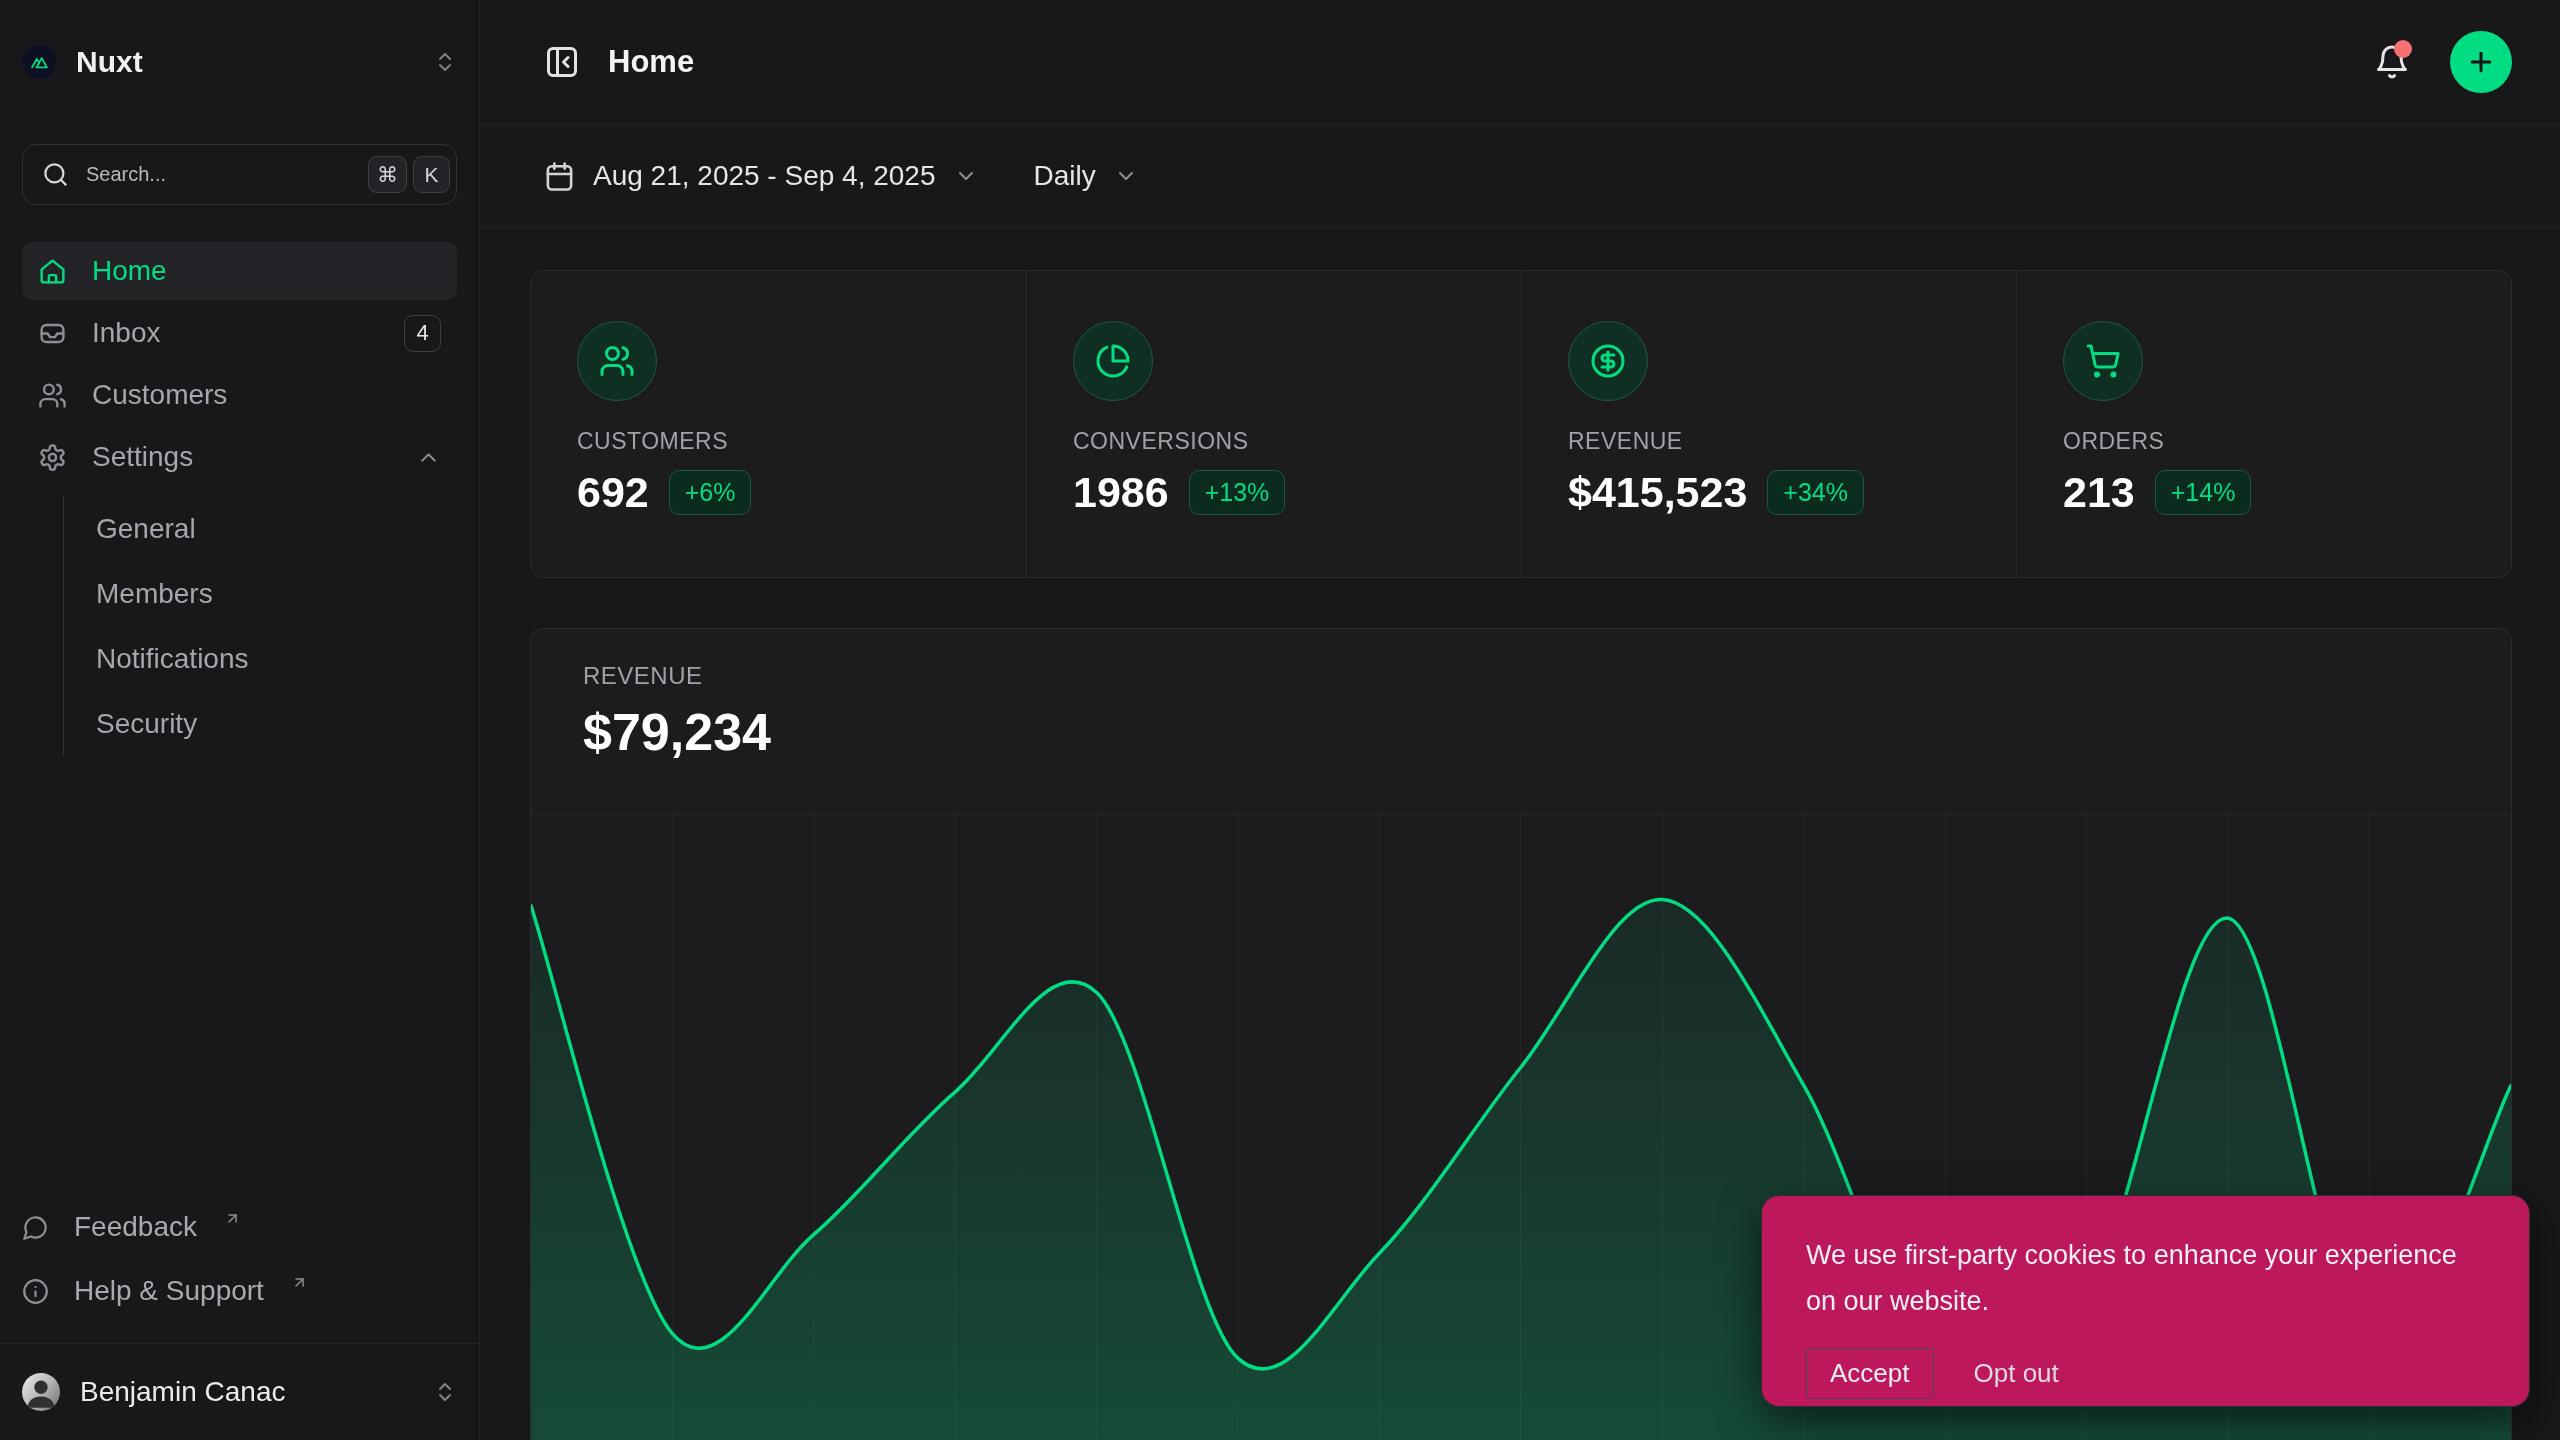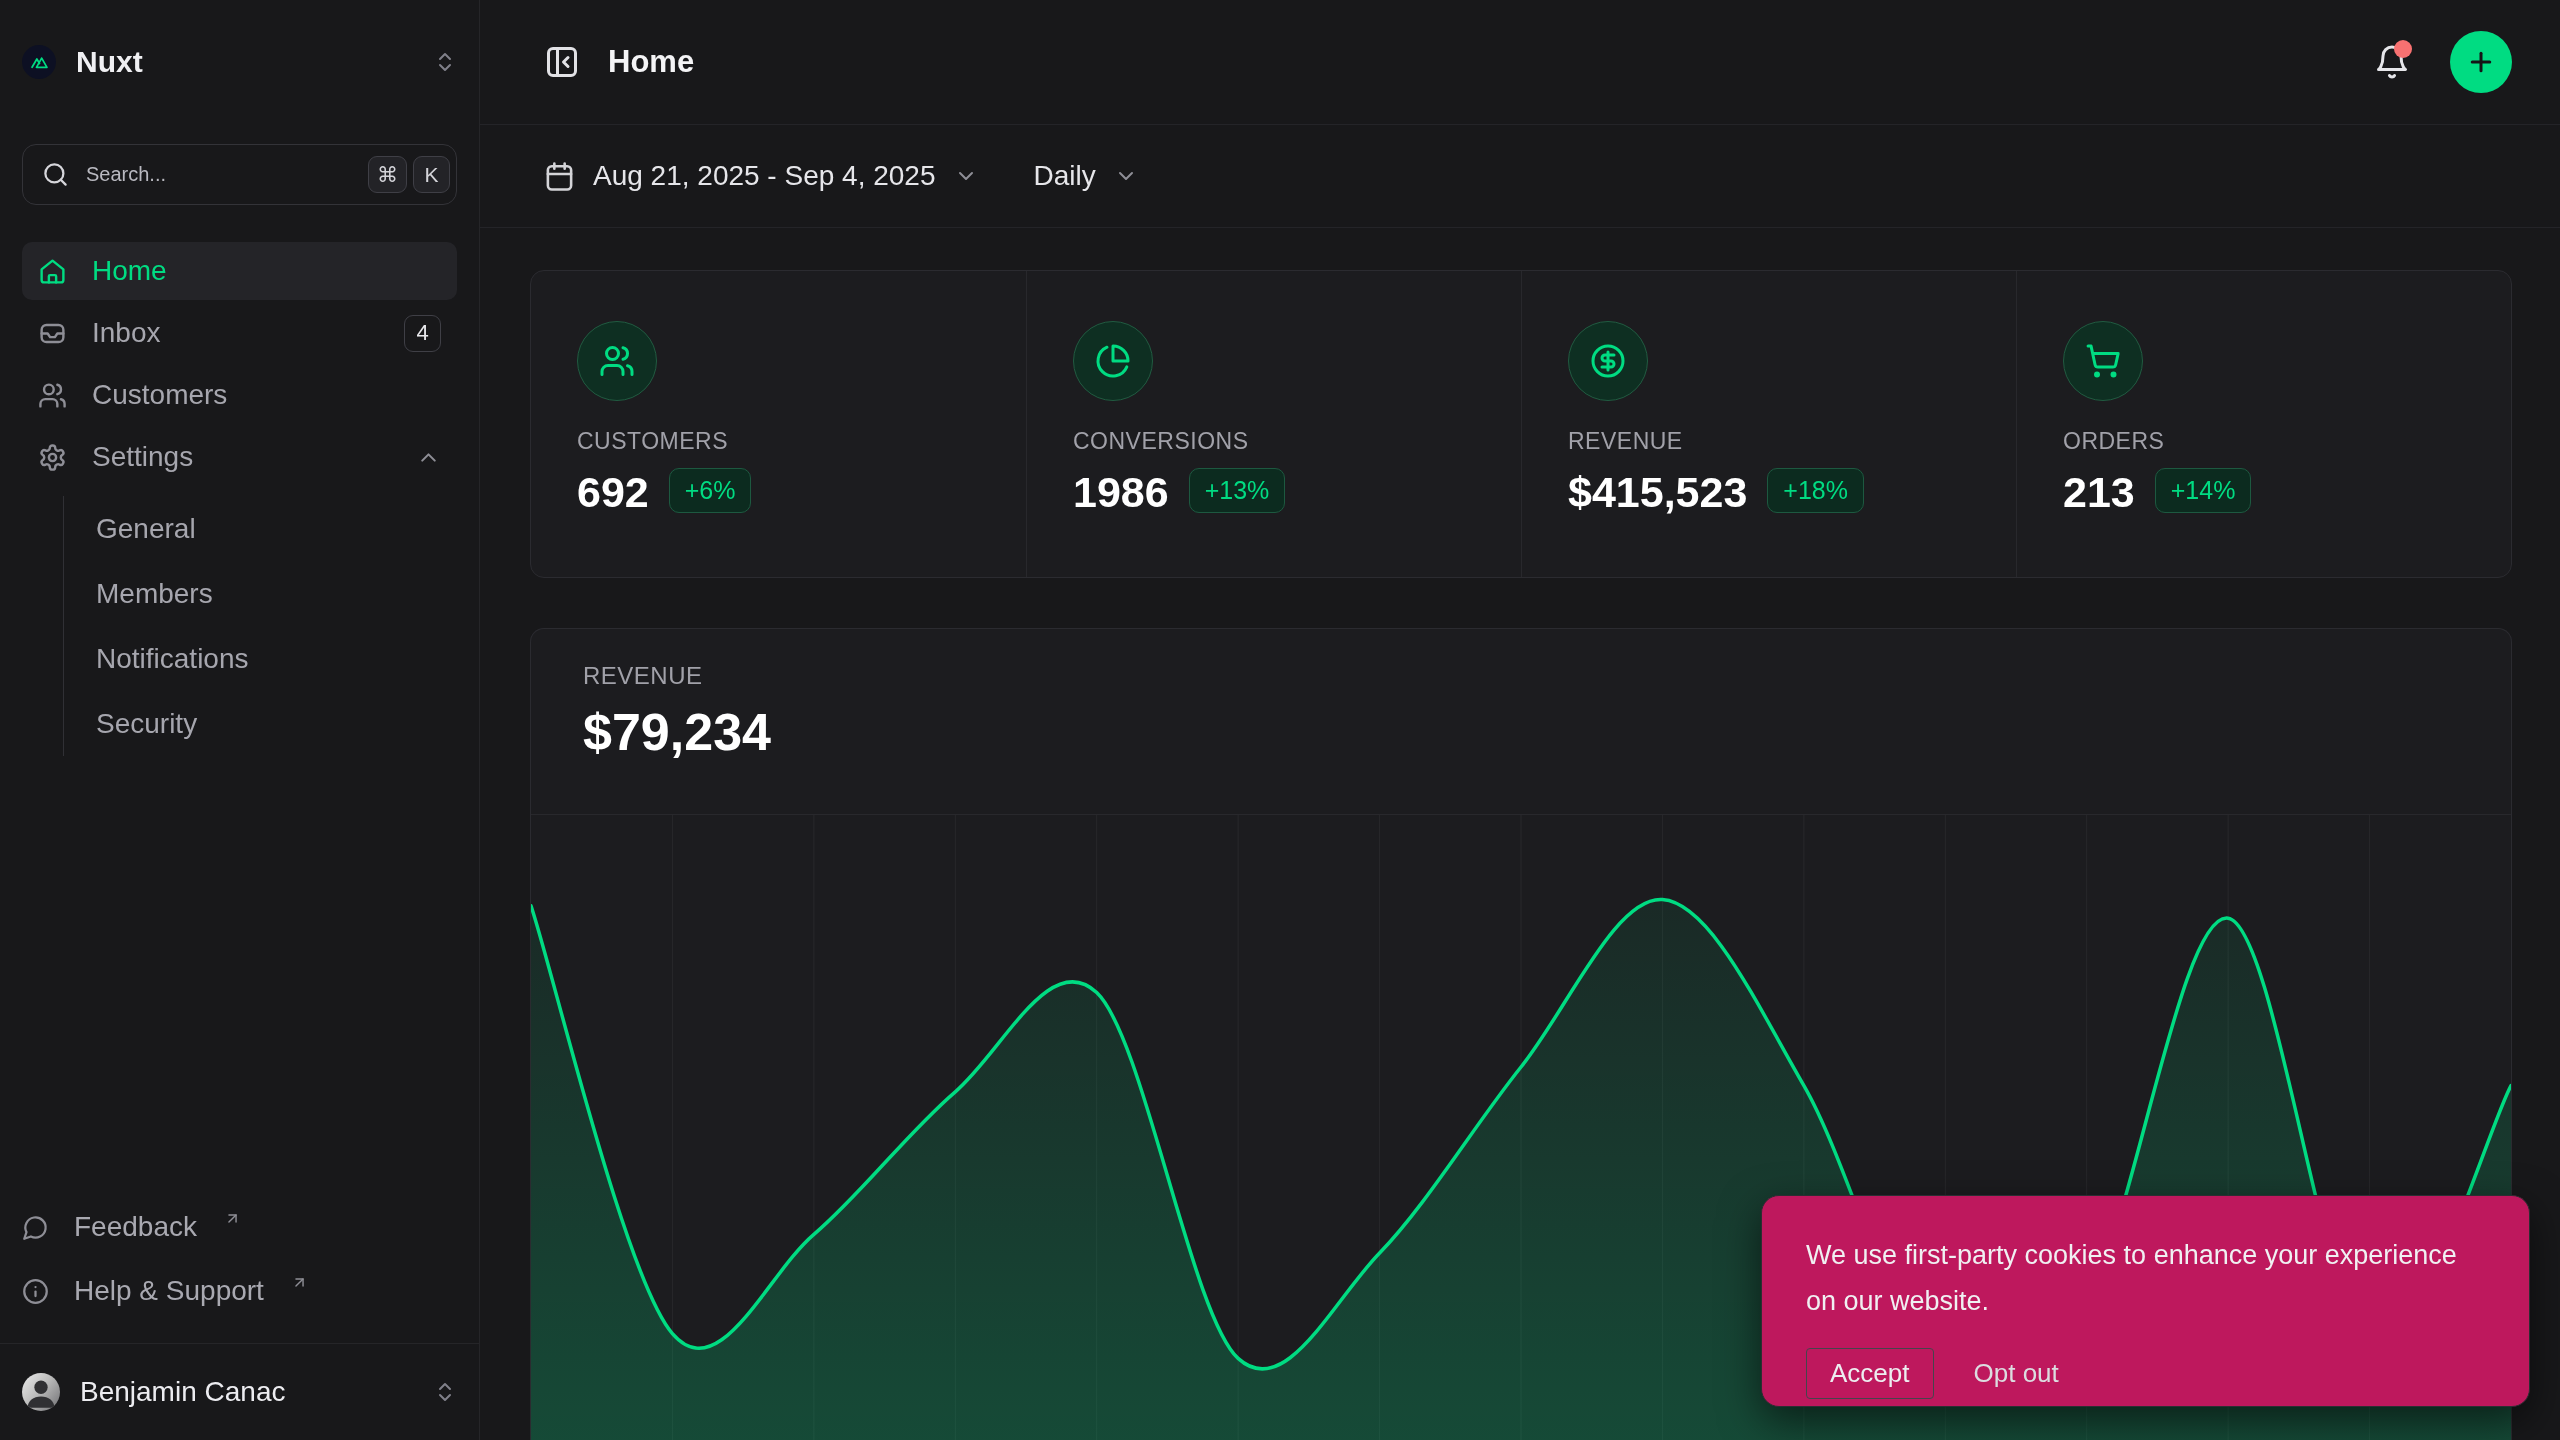--- a/index.html
+++ b/index.html
@@ -62,21 +62,21 @@
   .tool-btn { display:flex; align-items:center; gap:18px; background:none; border:none; color:#e6e6ea; font-size:28px; font-weight:500; font-family:inherit; cursor:pointer; }
   .tool-btn .cal { color:#d4d4d8; }
   .tool-btn .chev { color:#8e8e96; }
 
   .content { padding:42px 48px 0 50px; flex:1; }
   .stats { height:308px; background:#1c1c1f; border:1px solid #2b2b30; border-radius:14px; display:grid; grid-template-columns:repeat(4,1fr); }
   .stat-cell { padding:50px 0 0 46px; cursor:pointer; }
   .stat-cell + .stat-cell { border-left:1px solid #28282c; }
   .stat-icon { width:80px; height:80px; border-radius:50%; background:#0e2f22; border:1px solid #215b41; color:#00dc82; display:flex; align-items:center; justify-content:center; }
   .stat-label { margin-top:27px; font-size:23px; letter-spacing:0.5px; color:#a1a1a9; }
-  .stat-value-row { margin-top:13px; display:flex; align-items:flex-start; gap:20px; }
+  .stat-value-row { margin-top:13px; display:flex; align-items:center; gap:20px; }
   .stat-value { font-size:43px; font-weight:700; color:#ffffff; }
   .delta-badge { padding:7px 15px; border-radius:10px; background:#0c2b1f; border:1px solid #1d5940; color:#00dc82; font-size:25px; font-weight:500; }
 
   .revenue-card { margin-top:50px; height:840px; background:#1c1c1f; border:1px solid #2b2b30; border-radius:14px 14px 0 0; border-bottom:none; }
   .rev-head { padding:33px 0 0 52px; height:185px; }
   .rev-label { font-size:24px; letter-spacing:0.5px; color:#a1a1a9; }
   .rev-value { margin-top:12px; font-size:52px; font-weight:700; color:#ffffff; }
   .chart-wrap { border-top:1px solid #28282c; height:626px; }
   .chart-wrap svg { display:block; }
 
@@ -394,21 +394,21 @@
         </div>
         <div class="stat-cell">
           <div class="stat-icon">
             <svg class="ic" width="36" height="36">
               <use href="#sym-dollar"></use>
             </svg>
           </div>
           <div class="stat-label">REVENUE</div>
           <div class="stat-value-row">
             <span class="stat-value">$415,523</span>
-            <span class="delta-badge">+18%</span>
+            <span class="delta-badge">+34%</span>
           </div>
         </div>
         <div class="stat-cell">
           <div class="stat-icon">
             <svg class="ic" width="36" height="36">
               <use href="#sym-cart"></use>
             </svg>
           </div>
           <div class="stat-label">ORDERS</div>
           <div class="stat-value-row">

